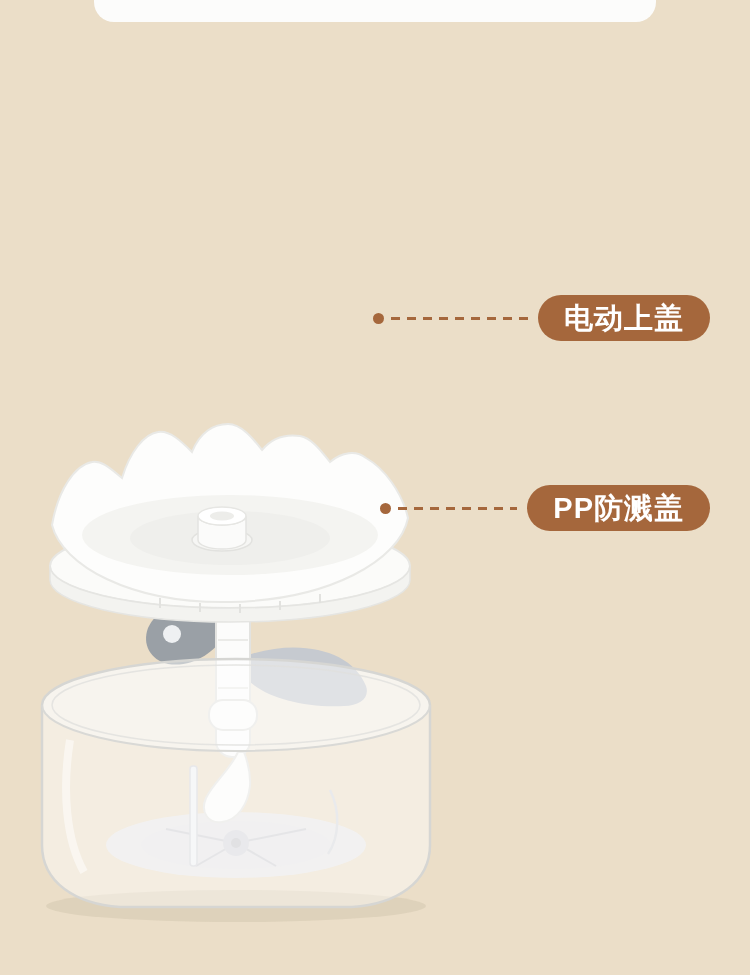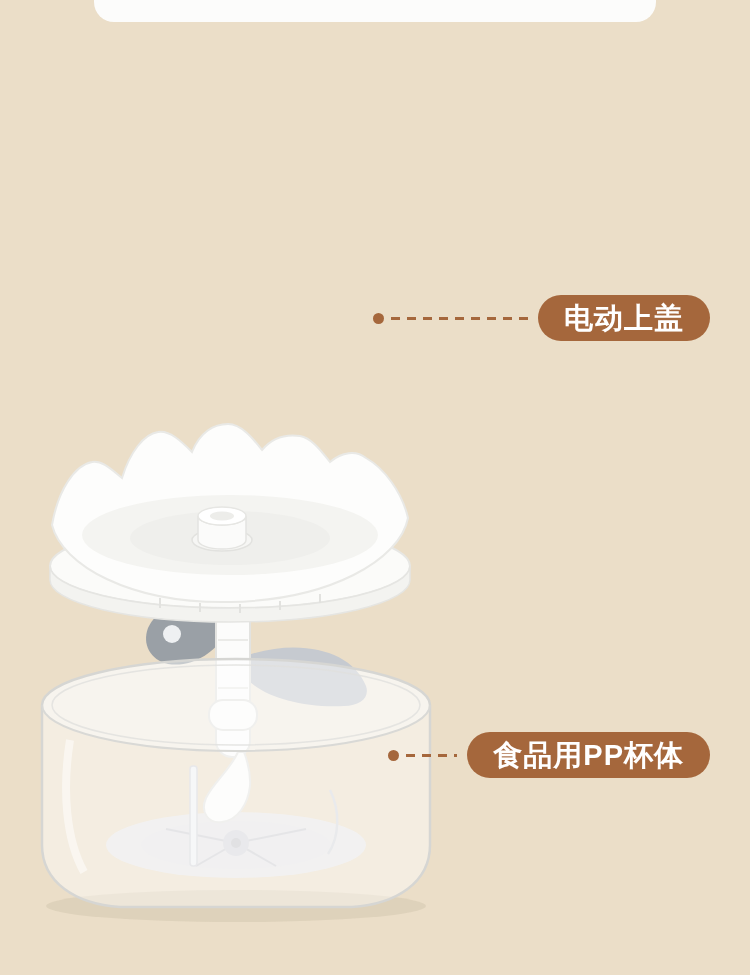--- a/index.html
+++ b/index.html
@@ -111,21 +111,21 @@
       <path d="M 70 740 C 62 790 66 840 84 872" fill="none" stroke="#ffffff" stroke-width="8" opacity="0.5"></path>
     </g>
   </svg>
 
   <div class="callout c1">
     <span class="dot"></span>
     <span class="line"></span>
     <span class="pill">电动上盖</span>
   </div>
 
+  <div class="callout c2">
+    <span class="dot"></span>
+    <span class="line"></span>
+    <span class="pill">PP防溅盖</span>
+  </div>
 
 
-  <div class="callout c4">
-    <span class="dot"></span>
-    <span class="line"></span>
-    <span class="pill">食品用PP杯体</span>
-  </div>
 
 </div>
 
 </body></html>

